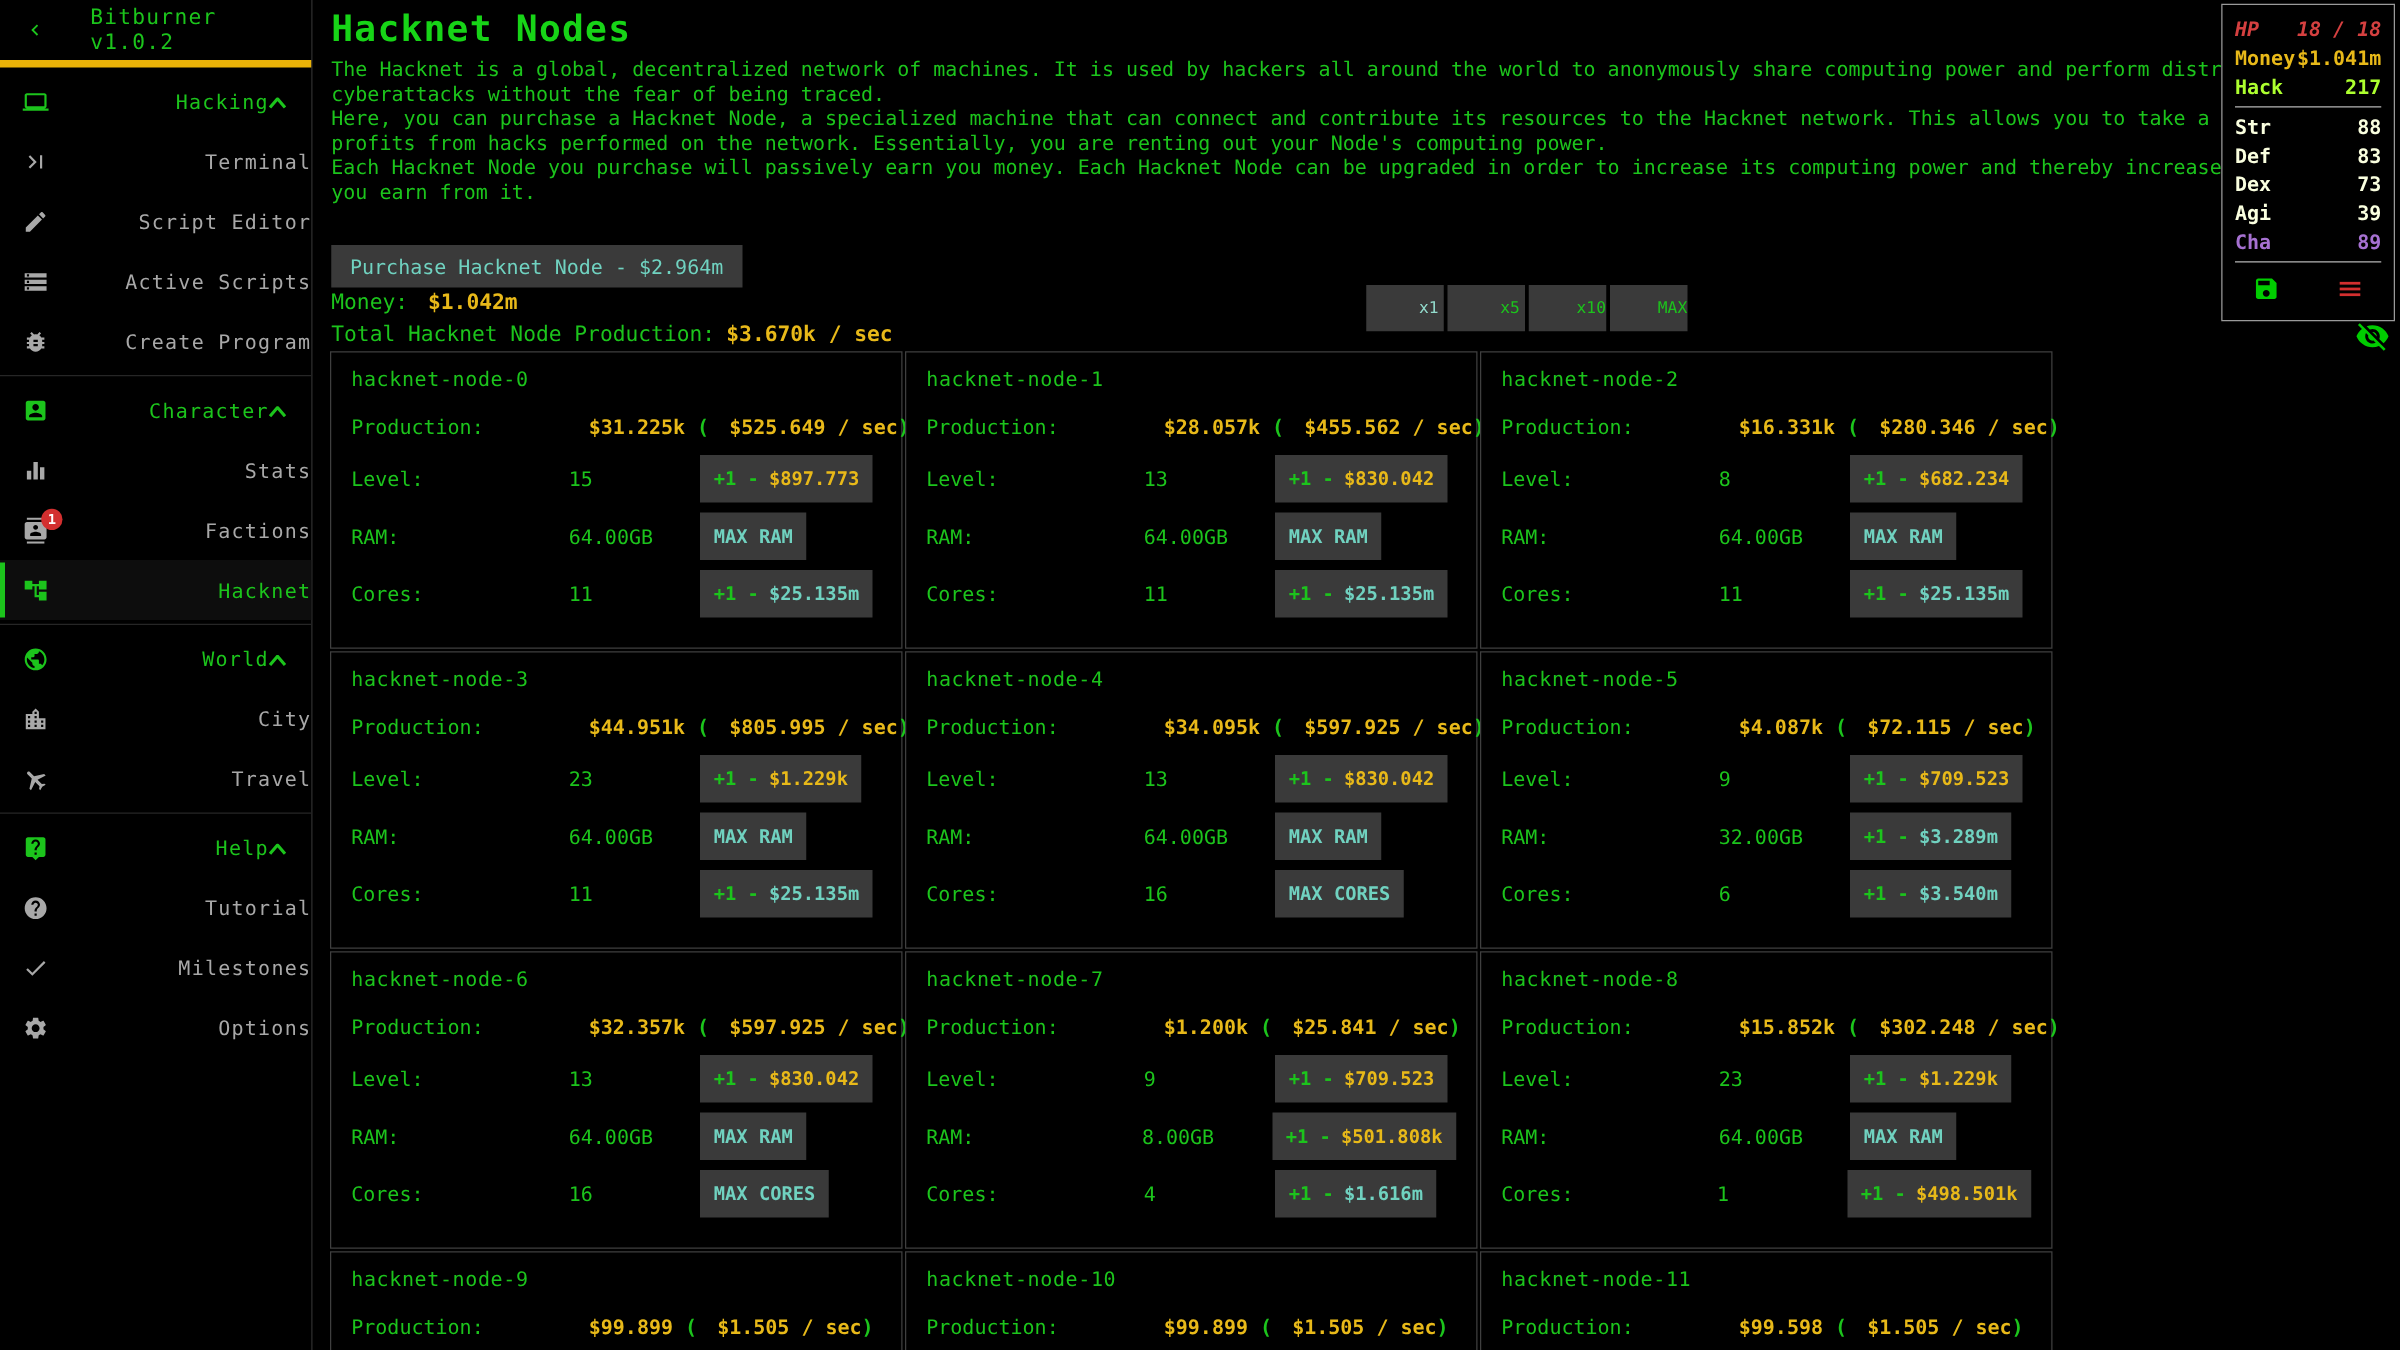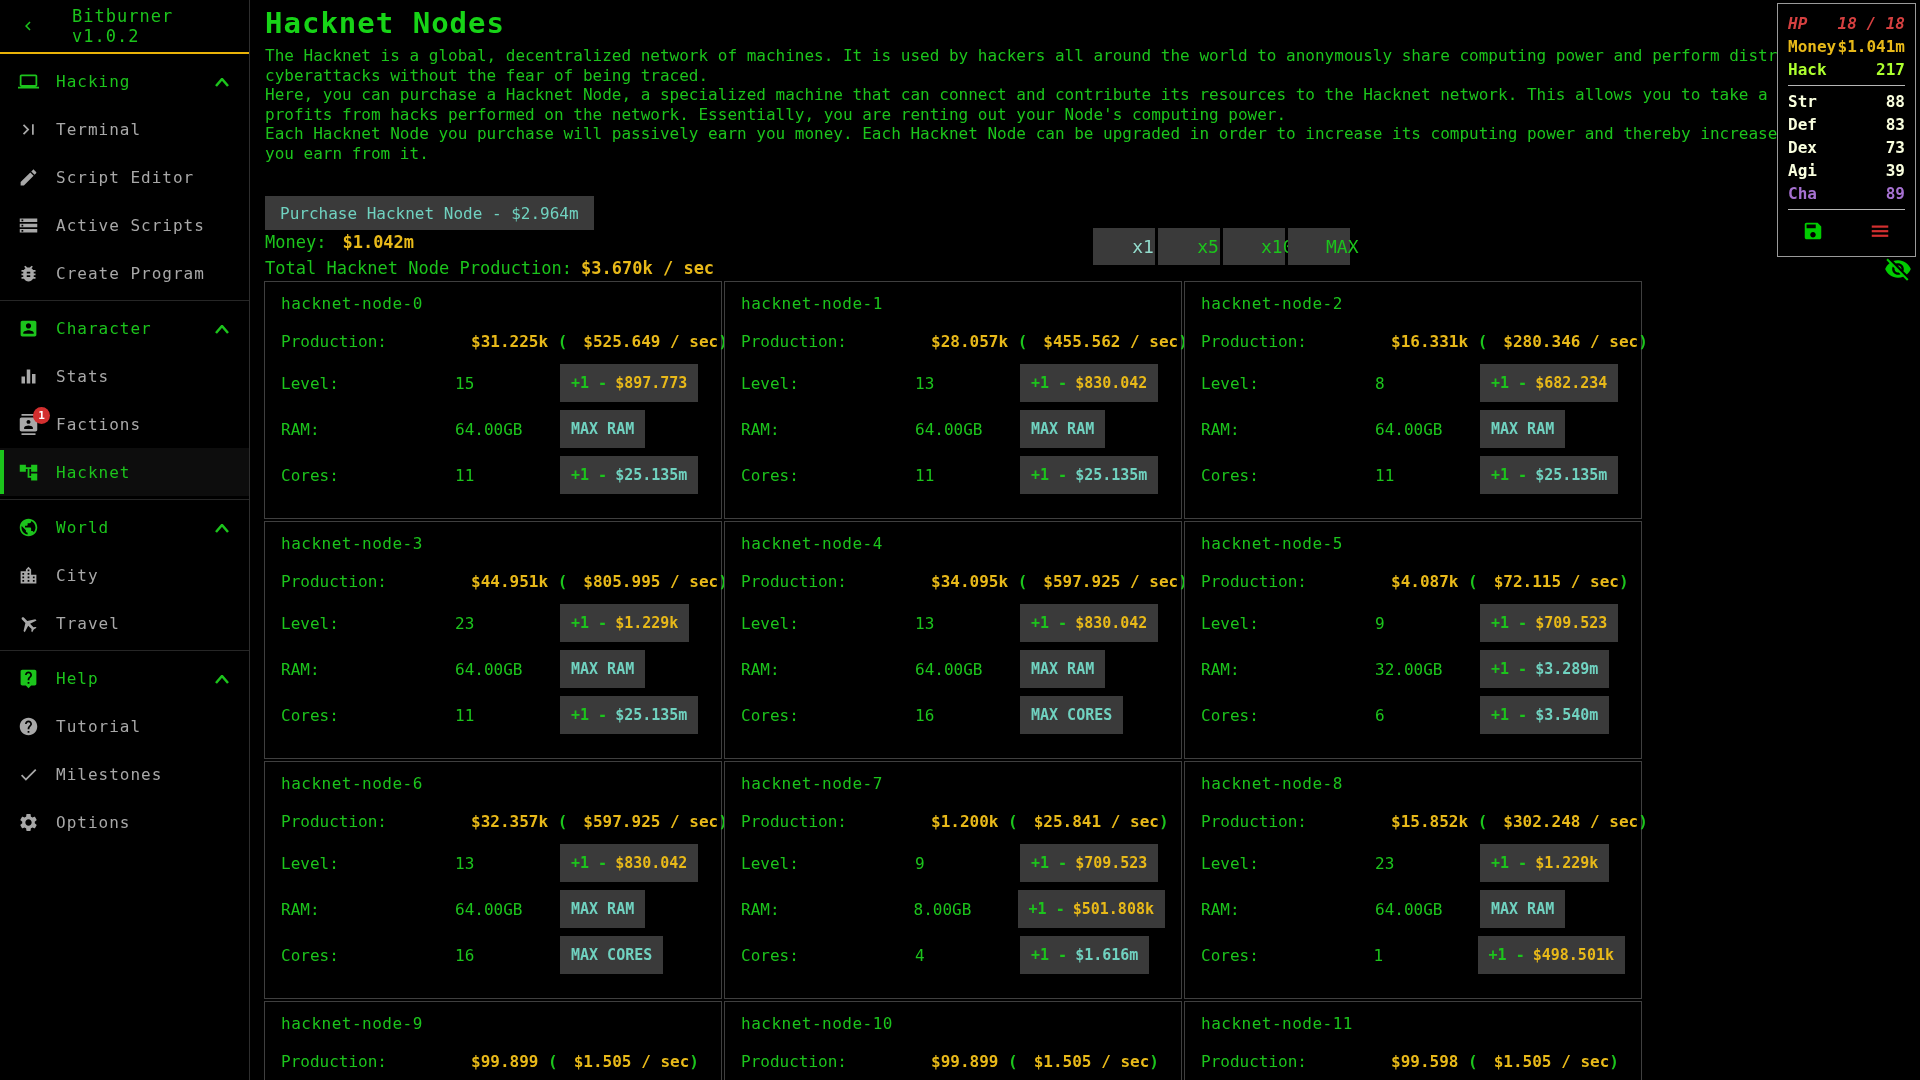--- a/index.html
+++ b/index.html
@@ -8,24 +8,24 @@
   :root{
     --green:#1cc41c; --green-bright:#17d417; --money:#e8b919; --disabled:#70d2c0;
     --gray:#a8a8a8; --btnbg:#3a3a3a; --cardborder:#3f3f3f; --hp:#d54040;
     --hack:#adff2f; --combat:#faffdf; --cha:#a671d1; --badge:#d32f2f;
   }
 
   
   .sidebar{ position:absolute; left:0; top:0; width:250px; height:1080px;
     background:#000; border-right:1px solid #2e2e2e; }
   .sidebar-header{ height:54px; display:flex; align-items:center;
-    border-bottom:2px solid #eab308;gap:17px; }
+    border-bottom:6px solid #eab308;gap:17px; }
   .back-chevron{ width:56px; display:flex; justify-content:center; color:var(--green); cursor:pointer;}
   .sidebar-title{ color:var(--green); font-size:17px; letter-spacing:1px; }
-  .side-section{ padding:3px 0; border-bottom:1px solid #262626; }
+  .side-section{ padding:3px 0; border-bottom:1px solid #262626;text-align:right; }
   .side-section:last-child{ border-bottom:none; }
   .side-item{ height:48px; display:flex; align-items:center; color:var(--gray);
     font-size:16px; cursor:pointer; position:relative; }
   .side-item .side-icon{ width:56px; display:flex; justify-content:center; align-items:center; position:relative;}
   .side-item svg{ width:21px; height:21px; fill:currentColor; }
   .side-item.section-head{ color:var(--green); }
   .side-item.selected{ color:var(--green); background:#0d0d0d; }
   .side-item.selected::before{ content:""; position:absolute; left:0; top:2px; bottom:2px;
     width:4px; background:var(--green); }
   .side-label{ flex:1; letter-spacing:1px; }
@@ -44,21 +44,21 @@
   .purchase-btn{ position:absolute; left:15px; top:196px; height:34px;
     background:var(--btnbg); border:none; color:var(--disabled); font-size:16px;
     font-family:inherit; padding:0 15px; cursor:pointer; }
   .money-line{ position:absolute; left:15px; top:232px; font-size:17px; }
   .total-line{ position:absolute; left:15px; top:258px; font-size:17px; }
   .line-label{ color:var(--green); }
   .money-text{ color:var(--money); font-weight:bold;margin-left:16px; }
   .total-line .money-text{ margin-left:9px;margin-top:20px; }
   .multipliers{ position:absolute; left:843px; top:228px; display:flex; gap:3px; }
   .mult-btn{ width:62px; height:37px; background:var(--btnbg); border:none;
-    font-family:inherit; font-size:18px; color:var(--green); cursor:pointer;padding-left:38px; }
+    font-family:inherit; font-size:13px; color:var(--green); cursor:pointer;padding-left:38px; }
   .mult-btn.selected{ color:#93dccd; }
 
   
   .node-grid{ position:absolute; left:14px; top:281px;
     display:grid; grid-template-columns:repeat(3,458px); gap:2px; }
   .node-card{ height:238px; border:1px solid var(--cardborder); background:#000;
     padding:12px 16px; position:relative; }
   .node-title{ color:var(--green); font-size:16px; height:24px; margin-bottom:10px; letter-spacing:0.5px;}
   .node-row{ display:flex; align-items:center; height:26px; margin-bottom:10px; white-space:nowrap; }
   .node-row.upg{ height:38px; margin-bottom:8px; }

